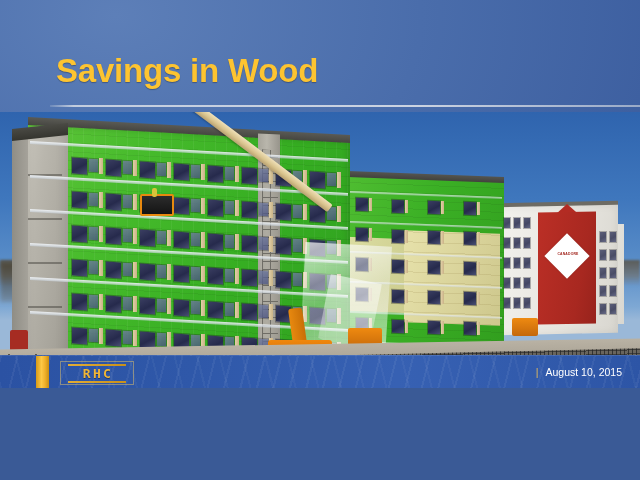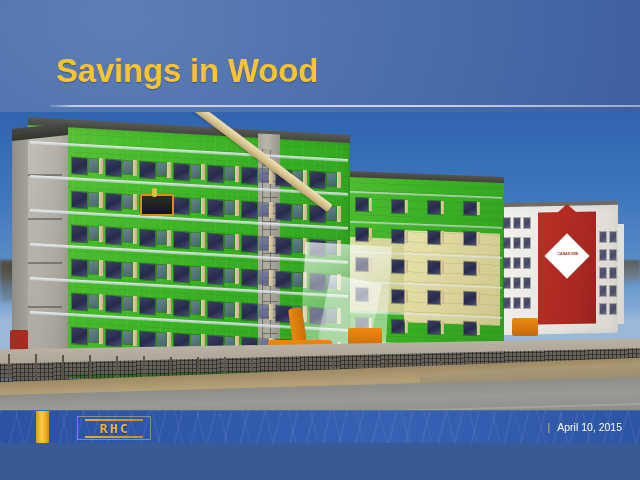--- a/index.html
+++ b/index.html
@@ -2,21 +2,21 @@
 <html><head>
 <meta charset="utf-8">
 <style>
   html,body{margin:0;padding:0;}
   body{
     width:640px;height:480px;overflow:hidden;
     font-family:"Liberation Sans", sans-serif;
     background:#3a5a96;
   }
   #slide{
-    position:relative;width:640px;height:443px;overflow:hidden;
+    position:relative;width:640px;height:388px;overflow:hidden;
     background:
       radial-gradient(ellipse 900px 620px at 18% 4%, #5d7fb8 0%, #4a6dab 34%, #3d5fa0 62%, #36579a 100%);
   }
   
   #title{
     position:absolute;left:56px;top:52px;
     font-size:33px;font-weight:bold;letter-spacing:-0.2px;
     color:#fdc431;
     text-shadow:0 1px 1px rgba(0,0,0,.28);
     white-space:nowrap;
@@ -242,21 +242,21 @@
       repeating-linear-gradient(104deg, rgba(255,255,255,.055) 0 2px, rgba(255,255,255,0) 2px 16px),
       repeating-linear-gradient(76deg, rgba(255,255,255,.04) 0 2px, rgba(255,255,255,0) 2px 22px),
       linear-gradient(to right,#2b52a3 0%,#2f58a9 30%,#3761b3 62%,#2d55a6 100%);
     border-top:1px solid rgba(255,255,255,.10);
   }
   #gold-bar{
     position:absolute;left:36px;top:0;width:13px;height:32px;
     background:linear-gradient(to right,#d79a18,#fdc845 42%,#f0b02a 70%,#c98e12);
   }
   #logo{
-    position:absolute;left:77px;top:5px;width:72px;height:22px;
+    position:absolute;left:60px;top:5px;width:72px;height:22px;
     border:1px solid rgba(214,186,110,.55);
     display:flex;flex-direction:column;justify-content:center;align-items:center;
   }
   #logo-top{width:58px;height:2px;background:linear-gradient(to right,#e3ad35,#c8901a);}
   #logo-text{
     font-size:13px;font-weight:bold;letter-spacing:2.4px;
     color:#f0b536;line-height:13px;margin:1px 0 1px 2px;
     font-family:"DejaVu Sans Mono", monospace;
     text-shadow:0 1px 0 rgba(0,0,0,.35);
   }
@@ -594,16 +594,16 @@
 
   <div id="footer">
     <div id="gold-bar"></div>
     <div id="logo">
       <div id="logo-top"></div>
       <div id="logo-text">RHC</div>
       <div id="logo-bot"></div>
     </div>
     <div id="footer-text">
       <span id="sep">|</span>
-      <span id="date">April 10, 2015</span>
+      <span id="date">August 10, 2015</span>
     </div>
   </div>
 </div>
 
 </body></html>

